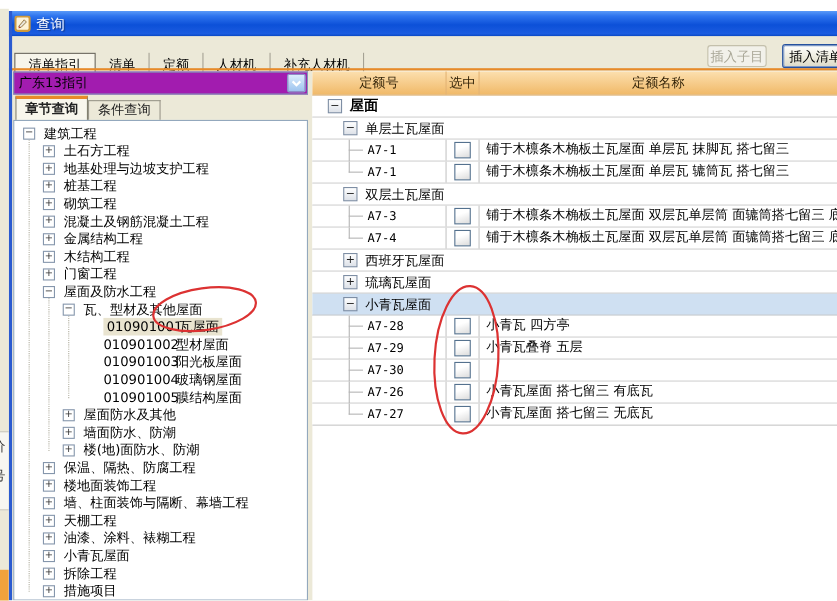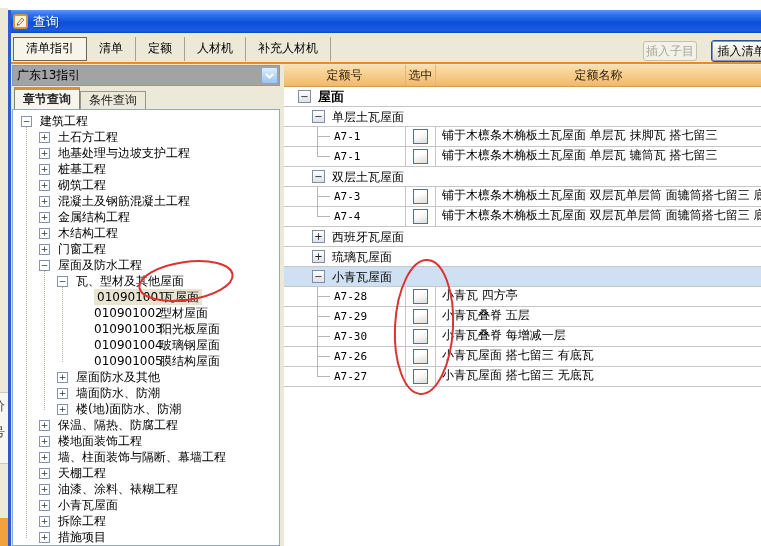--- a/index.html
+++ b/index.html
@@ -15,30 +15,30 @@
   .edge-box span{display:block;margin-left:-7px;}
   .edge-orange{position:absolute;left:0;top:510px;width:8px;height:36px;background:#f0a23c;}
   
   .dialog{position:absolute;left:8px;top:10px;width:753px;height:536px;background:var(--win-bg);overflow:hidden;}
   .win-border{position:absolute;left:0;top:0;bottom:0;width:3px;background:#2b5bd0;z-index:5;}
   .titlebar{position:absolute;left:0;top:0;right:0;height:23px;display:flex;align-items:center;gap:5px;padding-left:5px;
     background:linear-gradient(180deg,#5a9af8 0%,#2e74ee 20%,#0c50d8 55%,#1b5ce0 90%,#0846c0 100%);}
   .title-text{color:#fff;font-weight:normal;font-size:13px;text-shadow:1px 1px 1px #123a8a;}
   .app-icon{width:15px;height:15px;display:inline-block;}
   .tabbar{position:absolute;left:3px;top:23px;right:0;height:29px;background:var(--win-bg);}
-  .main-tabs{position:absolute;left:2px;top:4px;height:24px;display:flex;}
+  .main-tabs{position:absolute;left:2px;top:15px;height:24px;display:flex;}
   .mtab{padding:0 12px;line-height:22px;border-right:1px solid #a5a294;color:#000;cursor:default;}
   .mtab.active{border:1px solid #6a675c;background:#f7f5ea;line-height:20px;}
   .btn{position:absolute;font-size:12px;font-family:Liberation Mono, monospace;}
   .btn.disabled{left:632px;top:8px;width:54px;height:20px;background:#f2f1ea;border:1px solid #c4c0ac;border-radius:3px;color:#a8a696;}
   .btn.primary{left:700px;top:7px;width:61px;height:22px;background:linear-gradient(180deg,#ffffff,#eceadb 60%,#dcdac8);border:1px solid #26519e;border-radius:3px;box-shadow:0 0 0 1px #7c97c4 inset;color:#000;}
   .orange-line{position:absolute;left:0;top:52px;right:0;height:2px;background:var(--accent);}
   
   .left-panel{position:absolute;left:4px;top:55px;width:268px;bottom:0;}
-  .dropdown{position:relative;height:21px;background:#a3a3a3;border:1px solid #7f9db9;}
+  .dropdown{position:relative;height:21px;background:#a21caf;border:1px solid #7f9db9;}
   .dd-value{position:absolute;left:4px;top:0;line-height:19px;}
   .dd-btn{position:absolute;right:1px;top:1px;bottom:1px;width:17px;background:linear-gradient(180deg,#dcedfd,#9dc3ee);border:1px solid #86a7cc;border-radius:2px;display:flex;align-items:center;justify-content:center;}
   .left-tabs{height:23px;display:flex;align-items:flex-end;padding-left:2px;}
   .ltab{padding:0 8px;border:1px solid #9a978a;border-bottom:none;background:var(--win-bg);height:18px;line-height:17px;color:#222;}
   .ltab.active{height:22px;line-height:19px;background:#f8f6ec;border-color:#83806f;border-top:3px solid var(--accent);font-weight:bold;}
   .tree-box{position:absolute;left:0;right:0;top:44px;bottom:0;background:#fff;border:1px solid #93a8bd;overflow:hidden;padding-top:3px;}
   .tree-row{position:relative;height:16px;display:flex;align-items:center;white-space:nowrap;z-index:2;}
   .exbox{width:11px;height:11px;flex:0 0 11px;border:1px solid #8596ac;background:#fff;margin-right:8px;font-size:9px;line-height:9px;text-align:center;color:#333;}
   .spacer{width:19px;flex:0 0 19px;}
   .tree-label{line-height:16px;}
@@ -347,23 +347,20 @@
           </div>
           <div class="grow">
             <div class="cell1">
               <div class="vline"></div>
               <div class="tick"></div>
               <span class="codetx">A7-30</span>
             </div>
             <div class="cell2">
               <div class="cb"></div>
             </div>
-            <div class="cell3">
-              <span>小青瓦叠脊 每增减一层</span>
-            </div>
           </div>
           <div class="grow">
             <div class="cell1">
               <div class="vline"></div>
               <div class="tick"></div>
               <span class="codetx">A7-26</span>
             </div>
             <div class="cell2">
               <div class="cb"></div>
             </div>

